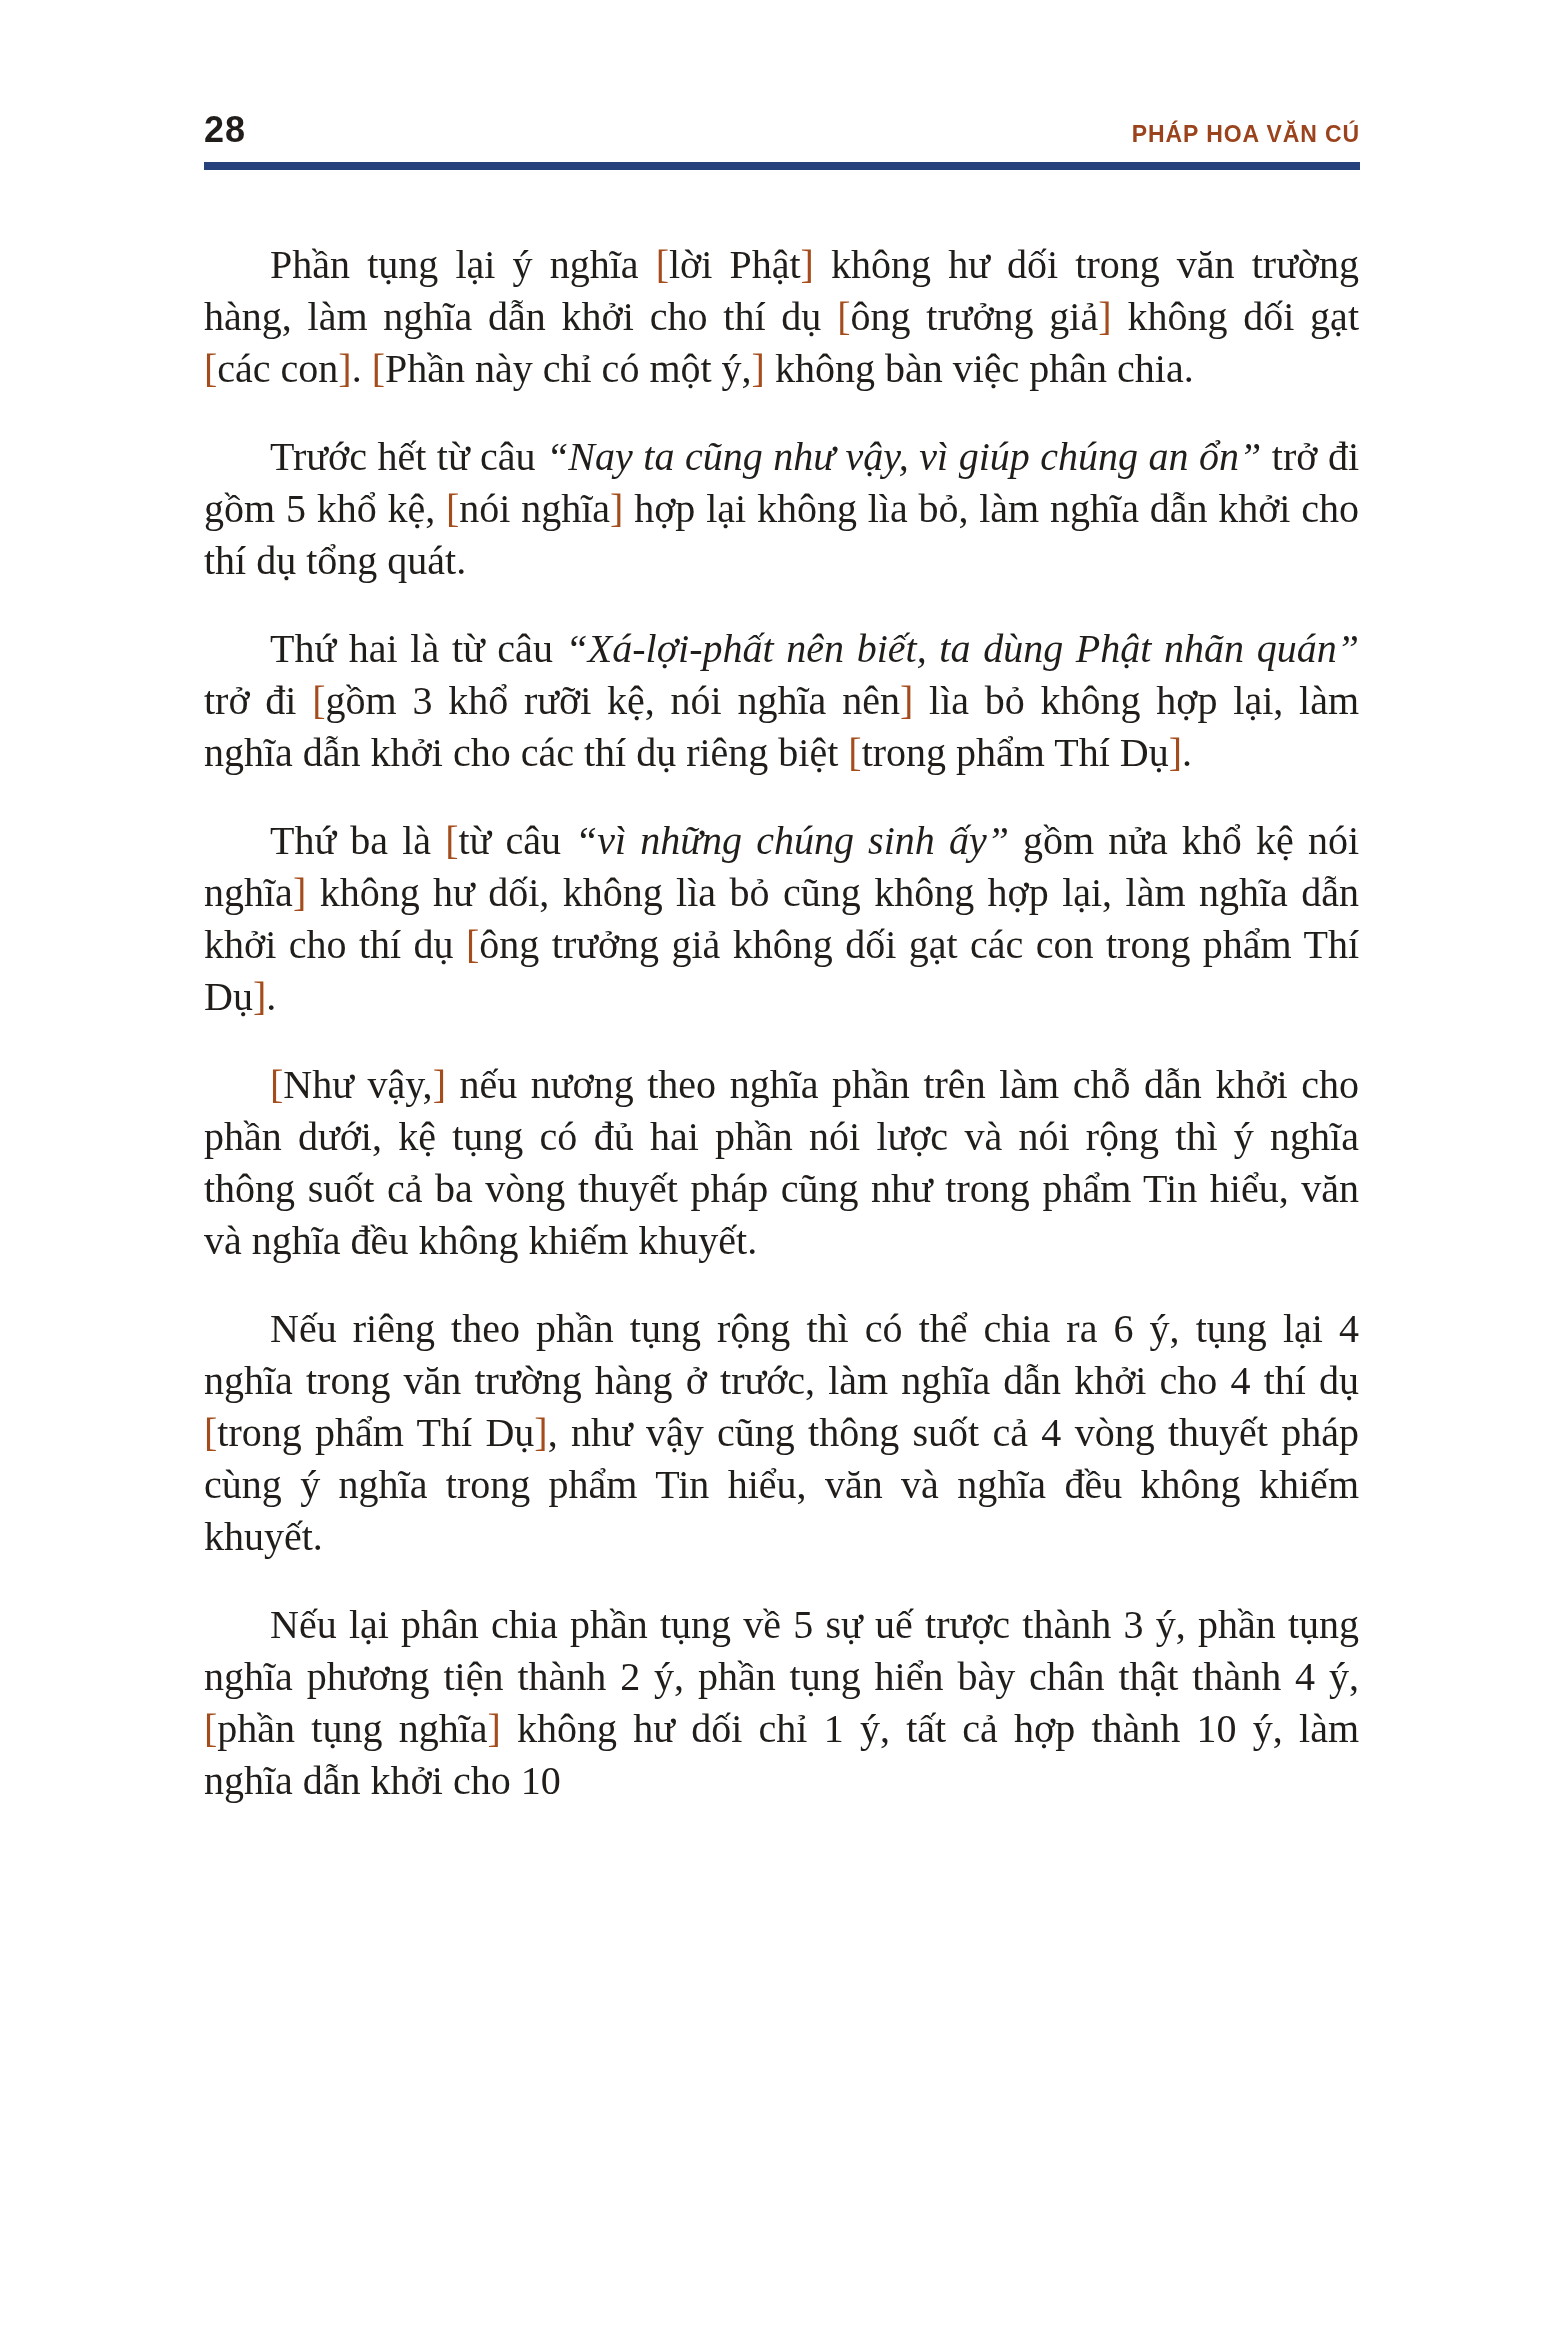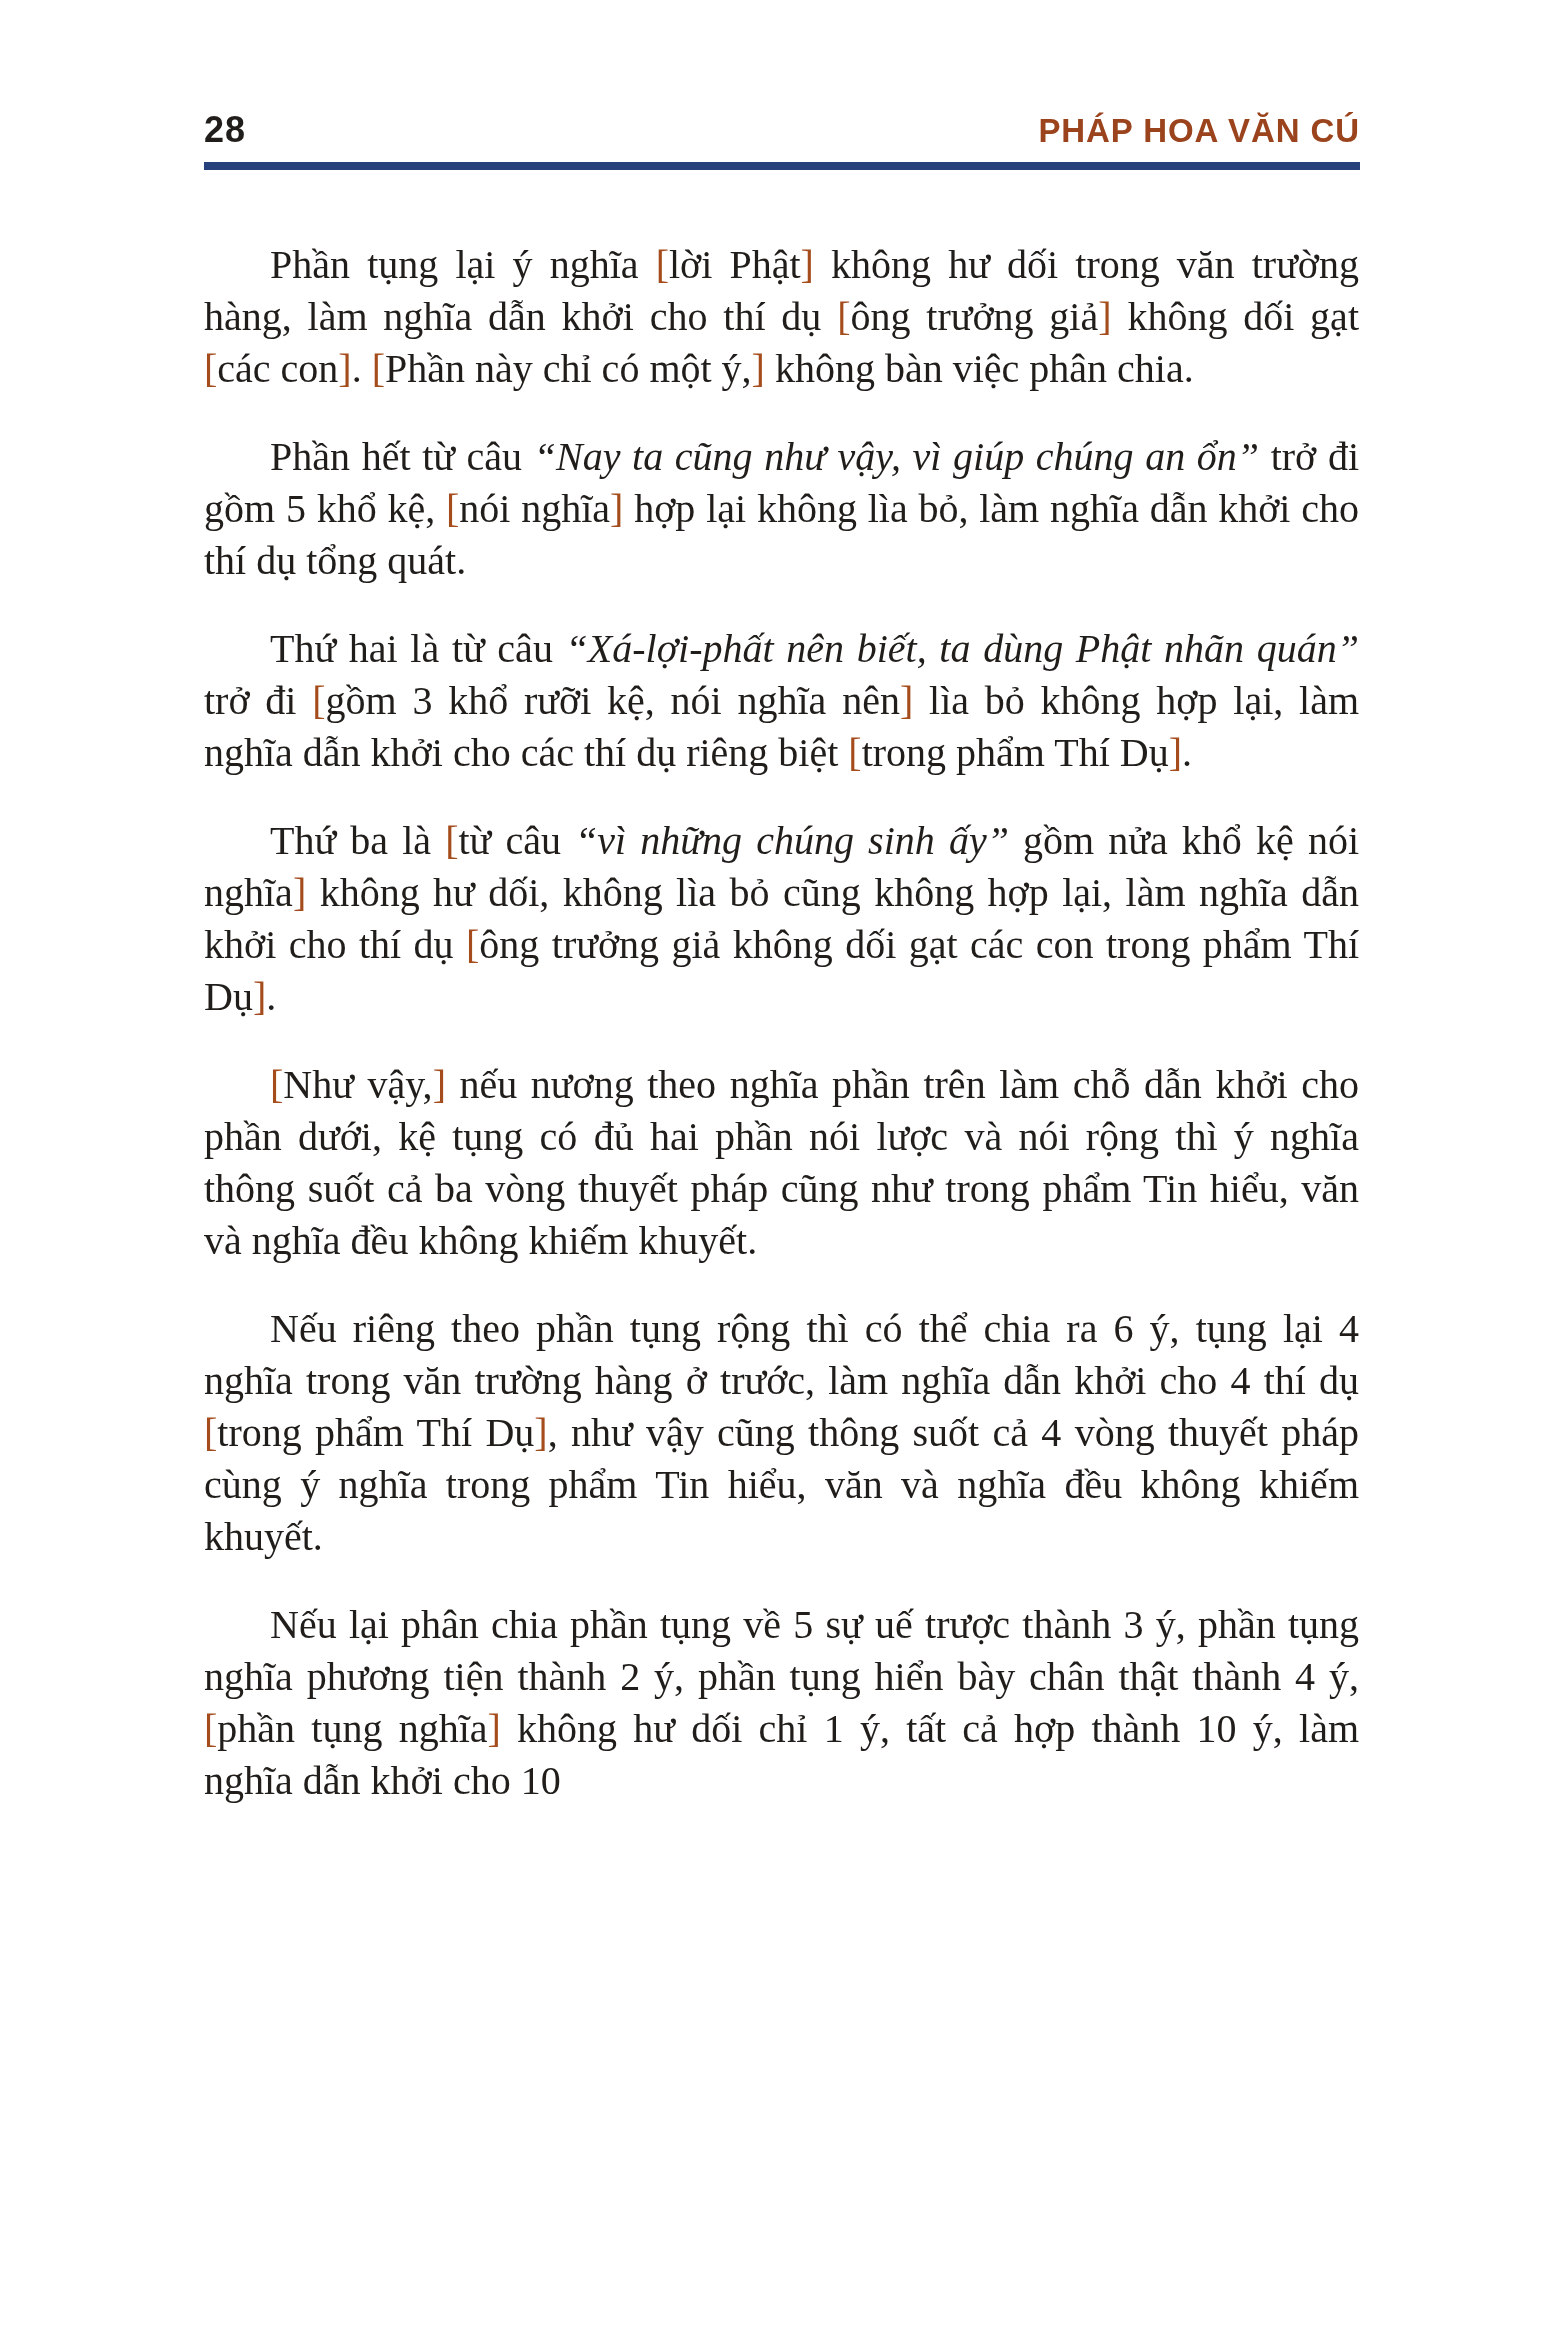--- a/index.html
+++ b/index.html
@@ -25,21 +25,21 @@
     font-family: "Liberation Sans", sans-serif;
     font-weight: bold;
     gap: 46px;
   }
   .page-number {
     font-size: 36px;
     color: var(--text, #1e1b18);
     letter-spacing: 0.9px;
   }
   .running-title {
-    font-size: 33px;
+    font-size: 23px;
     color: var(--accent, #9a431c);
     letter-spacing: 0.9px;
   }
   .header-rule {
     margin-top: 11.3px;
     height: 7.8px;
     background: var(--rule, #27417d);
   }
   .content {
     position: absolute;
@@ -64,21 +64,21 @@
 <div class="page">
   <div class="header">
     <div class="header-row">
       <span class="page-number">28</span>
       <span class="running-title">PHÁP HOA VĂN CÚ</span>
     </div>
     <div class="header-rule"></div>
   </div>
   <main class="content">
       <p><span>Phần tụng lại ý nghĩa </span><span class="bracket">[</span><span>lời Phật</span><span class="bracket">]</span><span> không hư dối trong văn trường hàng, làm nghĩa dẫn khởi cho thí dụ </span><span class="bracket">[</span><span>ông trưởng giả</span><span class="bracket">]</span><span> không dối gạt </span><span class="bracket">[</span><span>các con</span><span class="bracket">]</span><span>. </span><span class="bracket">[</span><span>Phần này chỉ có một ý,</span><span class="bracket">]</span><span> không bàn việc phân chia.</span></p>
-      <p><span>Phần hết từ câu </span><span class="em">“Nay ta cũng như vậy, vì giúp chúng an ổn”</span><span> trở đi gồm 5 khổ kệ, </span><span class="bracket">[</span><span>nói nghĩa</span><span class="bracket">]</span><span> hợp lại không lìa bỏ, làm nghĩa dẫn khởi cho thí dụ tổng quát.</span></p>
+      <p><span>Trước hết từ câu </span><span class="em">“Nay ta cũng như vậy, vì giúp chúng an ổn”</span><span> trở đi gồm 5 khổ kệ, </span><span class="bracket">[</span><span>nói nghĩa</span><span class="bracket">]</span><span> hợp lại không lìa bỏ, làm nghĩa dẫn khởi cho thí dụ tổng quát.</span></p>
       <p><span>Thứ hai là từ câu </span><span class="em">“Xá-lợi-phất nên biết, ta dùng Phật nhãn quán”</span><span> trở đi </span><span class="bracket">[</span><span>gồm 3 khổ rưỡi kệ, nói nghĩa nên</span><span class="bracket">]</span><span> lìa bỏ không hợp lại, làm nghĩa dẫn khởi cho các thí dụ riêng biệt </span><span class="bracket">[</span><span>trong phẩm Thí Dụ</span><span class="bracket">]</span><span>.</span></p>
       <p><span>Thứ ba là </span><span class="bracket">[</span><span>từ câu </span><span class="em">“vì những chúng sinh ấy”</span><span> gồm nửa khổ kệ nói nghĩa</span><span class="bracket">]</span><span> không hư dối, không lìa bỏ cũng không hợp lại, làm nghĩa dẫn khởi cho thí dụ </span><span class="bracket">[</span><span>ông trưởng giả không dối gạt các con trong phẩm Thí Dụ</span><span class="bracket">]</span><span>.</span></p>
       <p><span class="bracket">[</span><span>Như vậy,</span><span class="bracket">]</span><span> nếu nương theo nghĩa phần trên làm chỗ dẫn khởi cho phần dưới, kệ tụng có đủ hai phần nói lược và nói rộng thì ý nghĩa thông suốt cả ba vòng thuyết pháp cũng như trong phẩm Tin hiểu, văn và nghĩa đều không khiếm khuyết.</span></p>
       <p><span>Nếu riêng theo phần tụng rộng thì có thể chia ra 6 ý, tụng lại 4 nghĩa trong văn trường hàng ở trước, làm nghĩa dẫn khởi cho 4 thí dụ </span><span class="bracket">[</span><span>trong phẩm Thí Dụ</span><span class="bracket">]</span><span>, như vậy cũng thông suốt cả 4 vòng thuyết pháp cùng ý nghĩa trong phẩm Tin hiểu, văn và nghĩa đều không khiếm khuyết.</span></p>
       <p><span>Nếu lại phân chia phần tụng về 5 sự uế trược thành 3 ý, phần tụng nghĩa phương tiện thành 2 ý, phần tụng hiển bày chân thật thành 4 ý, </span><span class="bracket">[</span><span>phần tụng nghĩa</span><span class="bracket">]</span><span> không hư dối chỉ 1 ý, tất cả hợp thành 10 ý, làm nghĩa dẫn khởi cho 10</span></p>
     </main>
 </div>
 
 
 </body></html>

